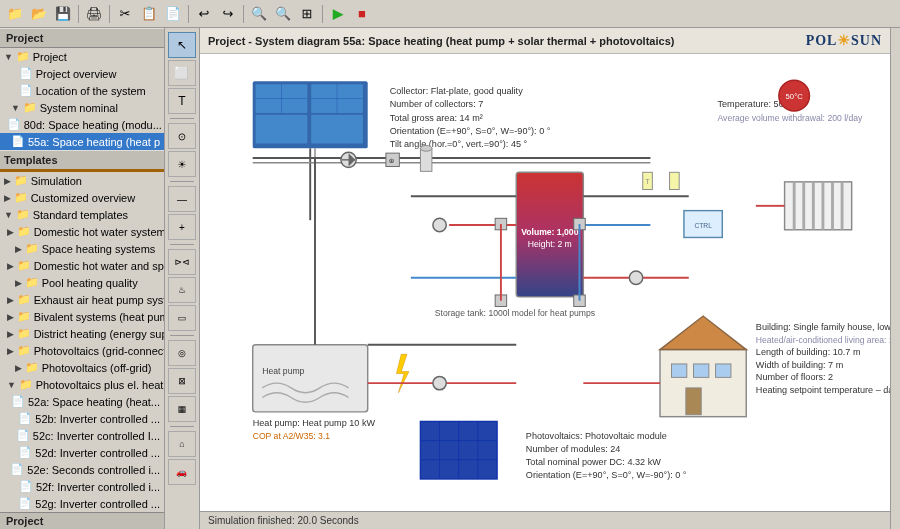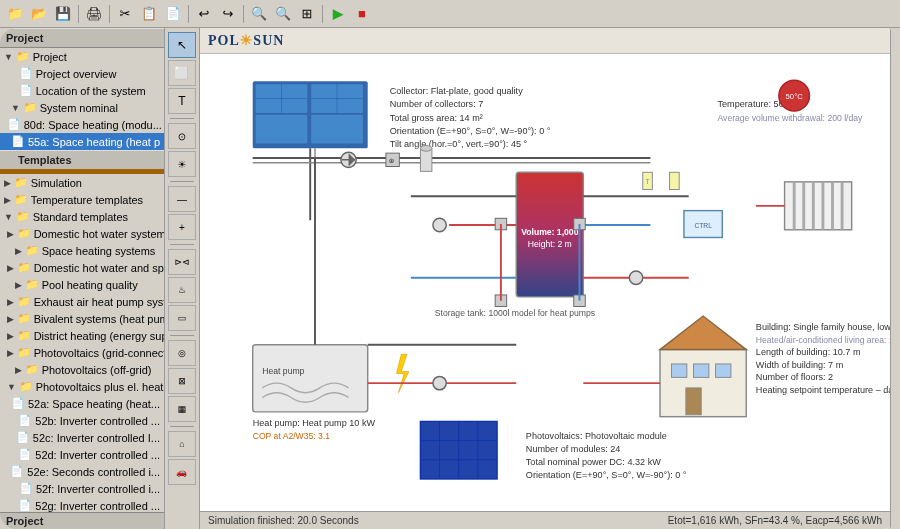--- a/index.html
+++ b/index.html
@@ -4,38 +4,38 @@
   <style>
     * { margin: 0; padding: 0; box-sizing: border-box; }
     body { font-family: Arial, sans-serif; font-size: 11px; background: #d4d0c8; width: 900px; height: 529px; overflow: hidden; display: flex; flex-direction: column; }
 
     
     .toolbar { background: #d4d0c8; border-bottom: 1px solid #999; padding: 2px 4px; display: flex; align-items: center; gap: 2px; height: 28px; flex-shrink: 0; }
     .toolbar-btn { background: #d4d0c8; border: 1px solid transparent; padding: 2px 3px; cursor: pointer; font-size: 13px; display: flex; align-items: center; justify-content: center; width: 22px; height: 22px; }
     .toolbar-separator { width: 1px; height: 18px; background: #999; margin: 0 2px; }
 
     
-    .main-content { display: flex; flex: 1; overflow: hidden; border-radius: 16px; }
+    .main-content { display: flex; flex: 1; overflow: hidden; }
 
     
     .sidebar { width: 165px; background: #d4d0c8; border-right: 1px solid #999; display: flex; flex-direction: column; overflow: hidden; flex-shrink: 0; }
 
     
     .panel { flex-shrink: 0; }
     .panel-header { background: #c0bdb5; border-bottom: 1px solid #888; border-top: 1px solid #e0ddd8; padding: 3px 6px; font-weight: bold; font-size: 11px; color: #222; }
     .tree-item { padding: 2px 4px; cursor: pointer; display: flex; align-items: center; gap: 3px; font-size: 11px; white-space: nowrap; overflow: hidden; }
     .tree-item.selected { background: #3478c9; color: white; }
     .tree-item .indent { display: inline-block; }
     .folder-icon { color: #e8b84b; }
     .file-icon { color: #888; }
     .expand-icon { font-size: 9px; color: #444; flex-shrink: 0; }
 
     
     .templates-section { flex: 1; overflow-y: auto; overflow-x: hidden; }
-    .templates-header { background: #c0bdb5; border-bottom: 5px solid #a16207; border-top: 1px solid #e0ddd8; padding: 3px 18px; font-weight: bold; font-size: 11px; color: #222; }
+    .templates-header { background: #c0bdb5; border-bottom: 3px solid #a16207; border-top: 1px solid #e0ddd8; padding: 3px 4px; font-weight: bold; font-size: 11px; color: #222; }
 
     
     .tool-panel { width: 35px; background: #d4d0c8; border-right: 1px solid #999; display: flex; flex-direction: column; align-items: center; padding: 4px 2px; gap: 2px; flex-shrink: 0; overflow: hidden; }
     .tool-btn { width: 28px; height: 26px; background: #d4d0c8; border: 1px solid #aaa; cursor: pointer; display: flex; align-items: center; justify-content: center; font-size: 12px; flex-shrink: 0; }
     .tool-btn.active { background: #b0c8e0; border: 1px solid #5588aa; }
     .tool-separator { width: 24px; height: 1px; background: #999; margin: 2px 0; }
 
     
     .diagram-area { flex: 1; background: white; overflow: hidden; position: relative; display: flex; flex-direction: column; }
     .diagram-title-bar { background: #e8e4dc; border-bottom: 1px solid #bbb; padding: 4px 8px; font-size: 11px; font-weight: bold; color: #222; display: flex; justify-content: space-between; align-items: center; flex-shrink: 0; }
@@ -127,21 +127,21 @@
 
       <div class="tree-item">
         <span class="expand-icon">▶</span>
         <span class="folder-icon">📁</span>
         <span>Simulation</span>
       </div>
 
       <div class="tree-item">
         <span class="expand-icon">▶</span>
         <span class="folder-icon">📁</span>
-        <span>Temperature templates</span>
+        <span>Customized overview</span>
       </div>
 
       <div class="tree-item">
         <span class="expand-icon">▼</span>
         <span class="folder-icon">📁</span>
         <span>Standard templates</span>
       </div>
       <div class="tree-item">
         <span class="indent" style="width:8px"></span>
         <span class="expand-icon">▶</span>
@@ -265,20 +265,21 @@
     <button class="tool-btn" style="font-size:9px;">◎</button>
     <button class="tool-btn" style="font-size:9px;">⊠</button>
     <button class="tool-btn" style="font-size:9px;">▦</button>
     <div class="tool-separator"></div>
     <button class="tool-btn" style="font-size:9px;">⌂</button>
     <button class="tool-btn" style="font-size:9px;">🚗</button>
   </div>
 
   <div class="diagram-area">
     <div class="diagram-title-bar">
+      <span>Project - System diagram 55a: Space heating (heat pump + solar thermal + photovoltaics)</span>
       <span class="polysun-logo" style="font-family: serif; color: #1a3a6a; font-size: 14px; font-weight: bold; letter-spacing: 1px;">
         POL<span style="color: #e8a020;">☀</span>SUN
       </span>
     </div>
 
     <div class="diagram-canvas">
       <svg class="diagram-svg" viewBox="0 0 720 470" xmlns="http://www.w3.org/2000/svg">
 
         <rect width="720" height="470" fill="white"></rect>
 
@@ -414,18 +415,17 @@
         <text x="525" y="178" font-size="7" text-anchor="middle" fill="#446688">CTRL</text>
 
         <line x1="120" y1="105" x2="120" y2="300" stroke="#555" stroke-width="2"></line>
         <line x1="175" y1="300" x2="330" y2="300" stroke="#555" stroke-width="2"></line>
 
       </svg>
     </div>
 
     <div class="status-bar">
       <span>Simulation finished: 20.0 Seconds</span>
-      <span>Etot=1,616 kWh, SFn=43.4 %, Eacp=4,566 kWh</span>
     </div>
   </div>
 
   <div style="width: 10px; background: #d4d0c8; border-left: 1px solid #999; flex-shrink: 0;"></div>
 </div>
 
 </body></html>

